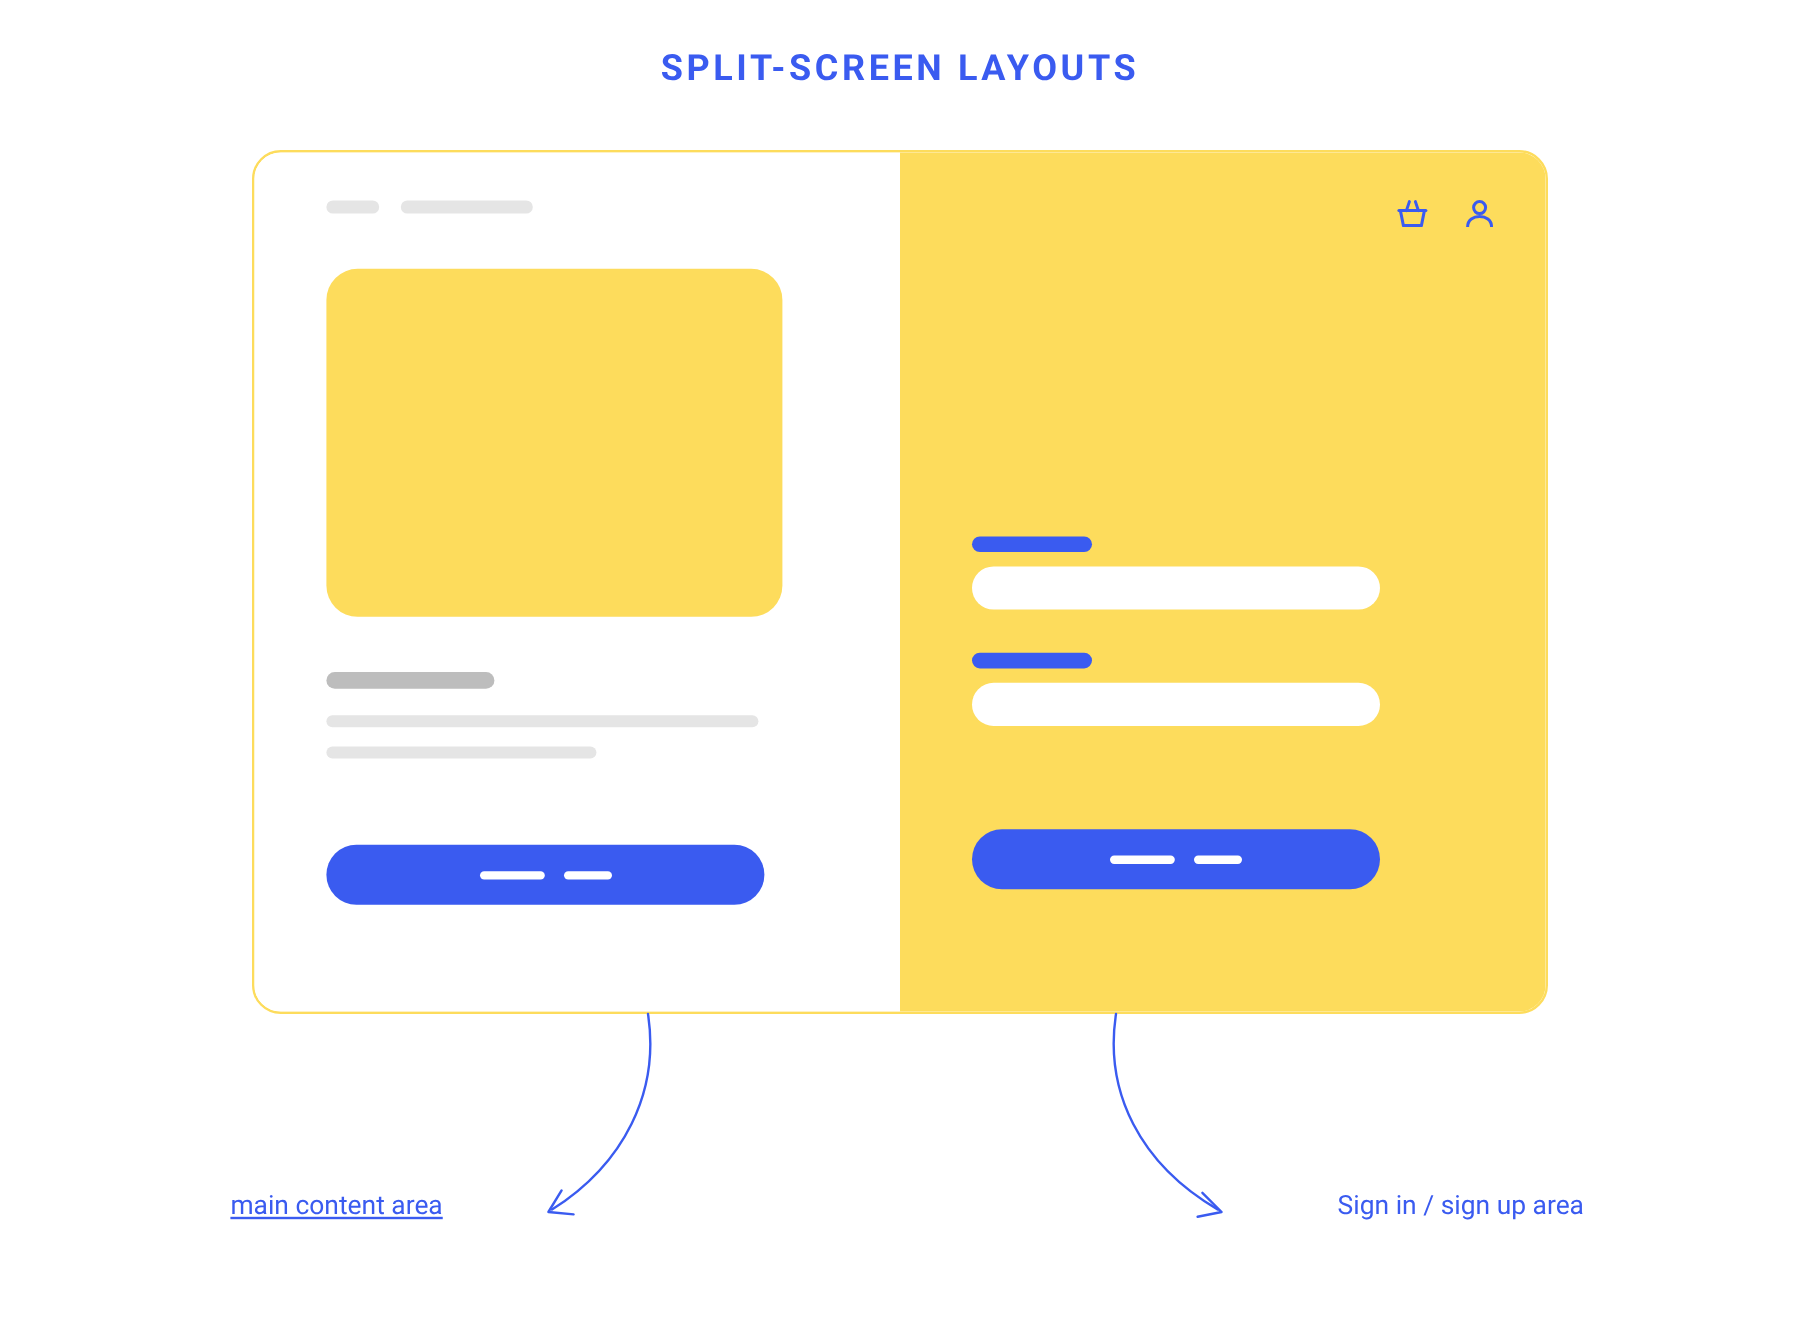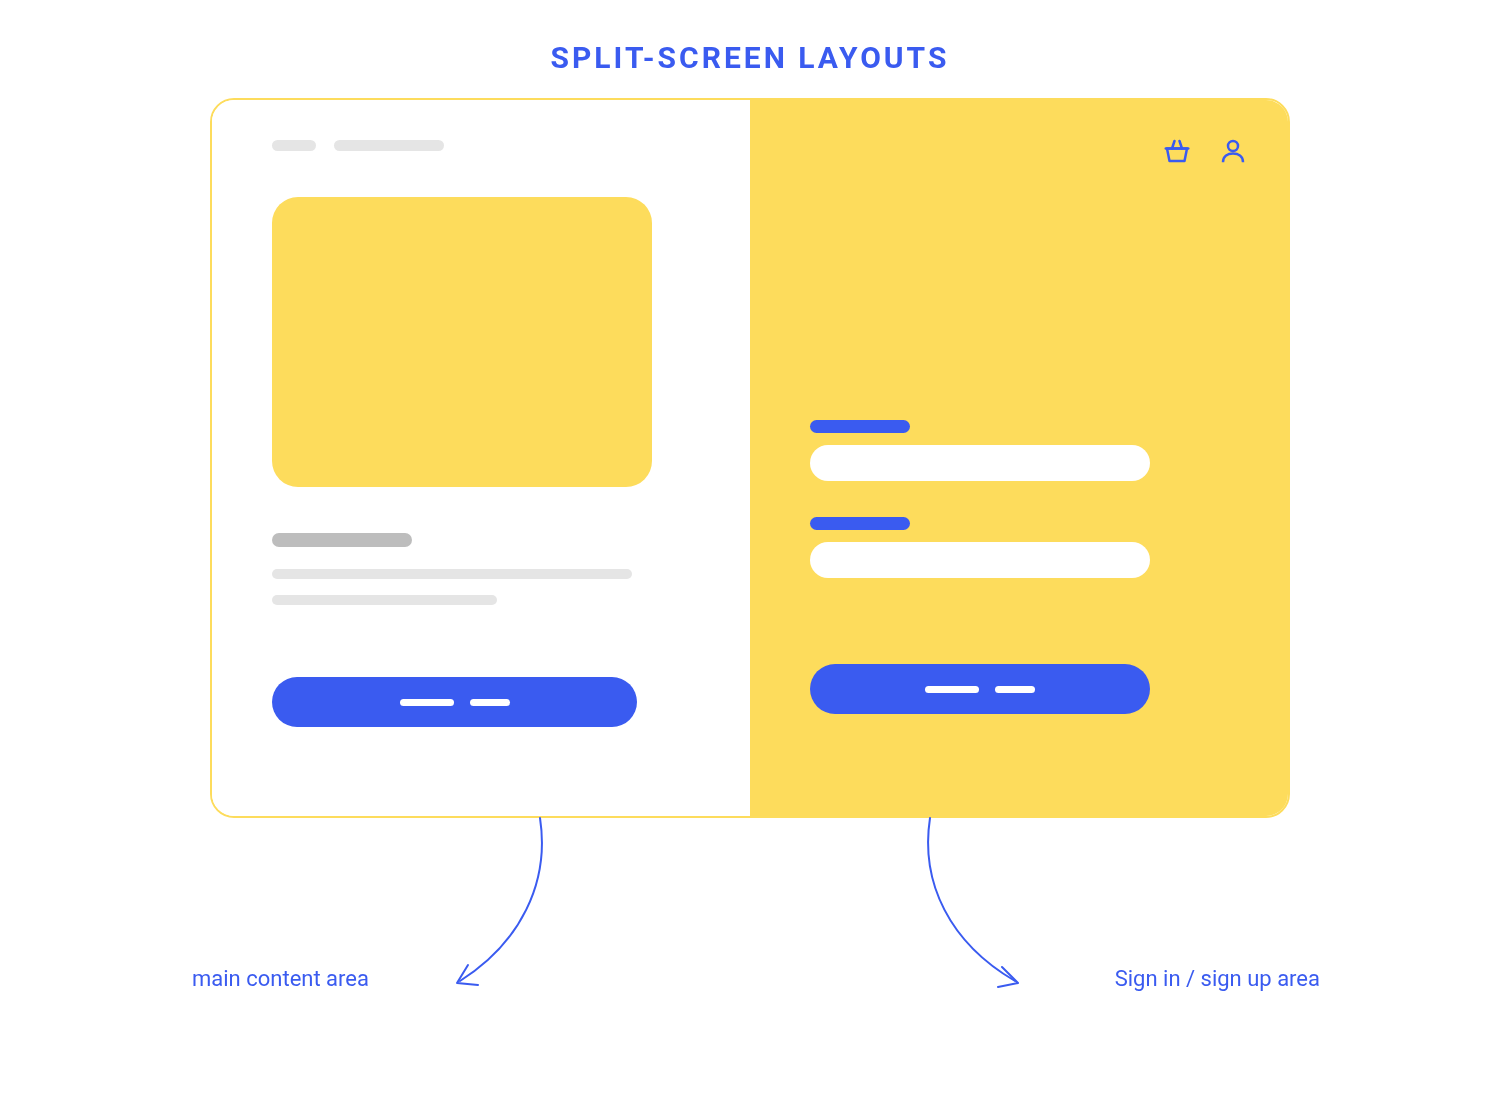--- a/index.html
+++ b/index.html
@@ -21,21 +21,21 @@
       display: flex;
       flex-direction: column;
       align-items: center;
     }
 
     .title {
       color: #3A5BF0;
       font-size: 30px;
       font-weight: 700;
       letter-spacing: 3px;
-      margin-bottom: 23px;
+      margin-bottom: 50px;
     }
 
     .mockup-wrapper {
       position: relative;
       width: 1080px;
     }
 
     .mockup {
       width: 1080px;
       height: 720px;
@@ -196,20 +196,21 @@
     .annotation-label {
       position: absolute;
       color: #3A5BF0;
       font-size: 22px;
       font-weight: 400;
     }
 
     .label-left {
       left: -18px;
       top: 148px;
+      text-decoration: underline;
     }
     .label-right {
       right: -30px;
       top: 148px;
       text-align: center;
     }
 
     .arrow-svg {
       position: absolute;
       stroke: #3A5BF0;

